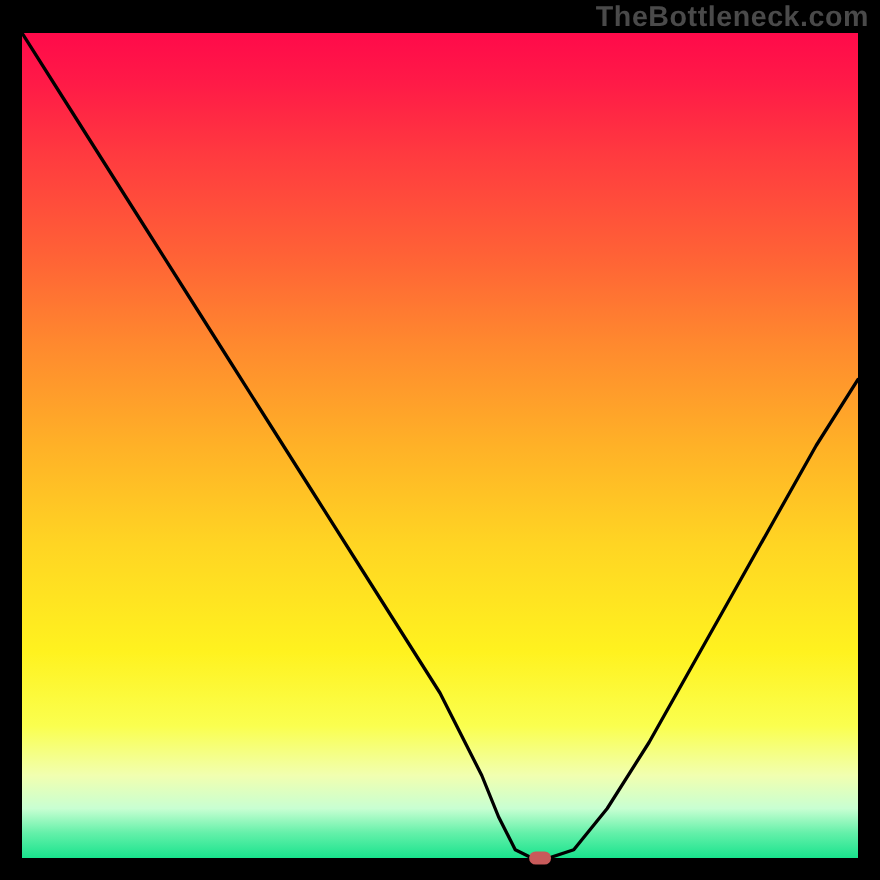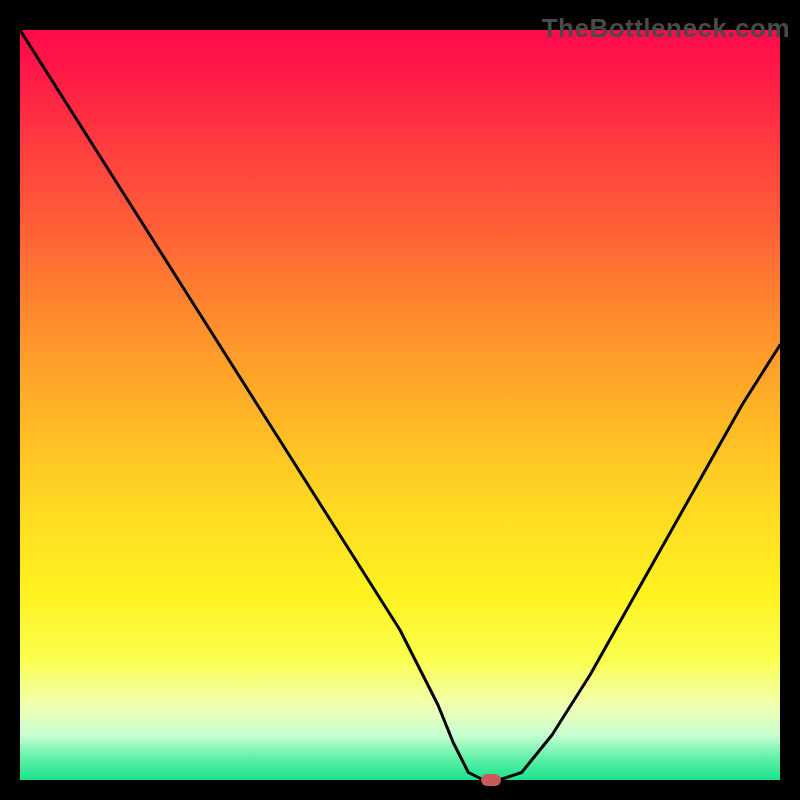--- a/index.html
+++ b/index.html
@@ -11,21 +11,21 @@
     font-family: Arial, Helvetica, sans-serif;
     overflow: hidden;
   }
   .stage {
     position: relative;
     width: 800px;
     height: 800px;
   }
   .watermark {
     position: absolute;
-    top: 13px;
+    top: 0;
     right: 10px;
     color: #4a4a4a;
     font-size: 26px;
     font-weight: 600;
     letter-spacing: 0.5px;
     z-index: 3;
     user-select: none;
   }
   .plot {
     position: absolute;

